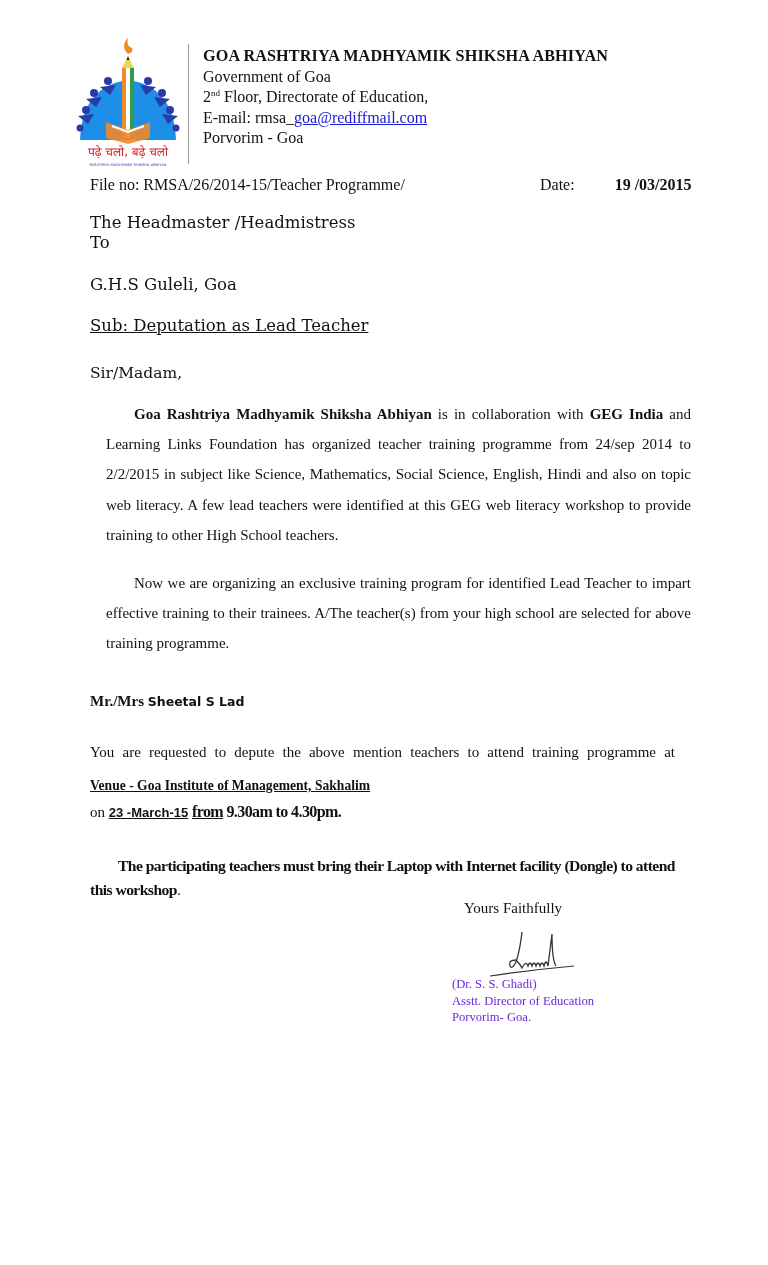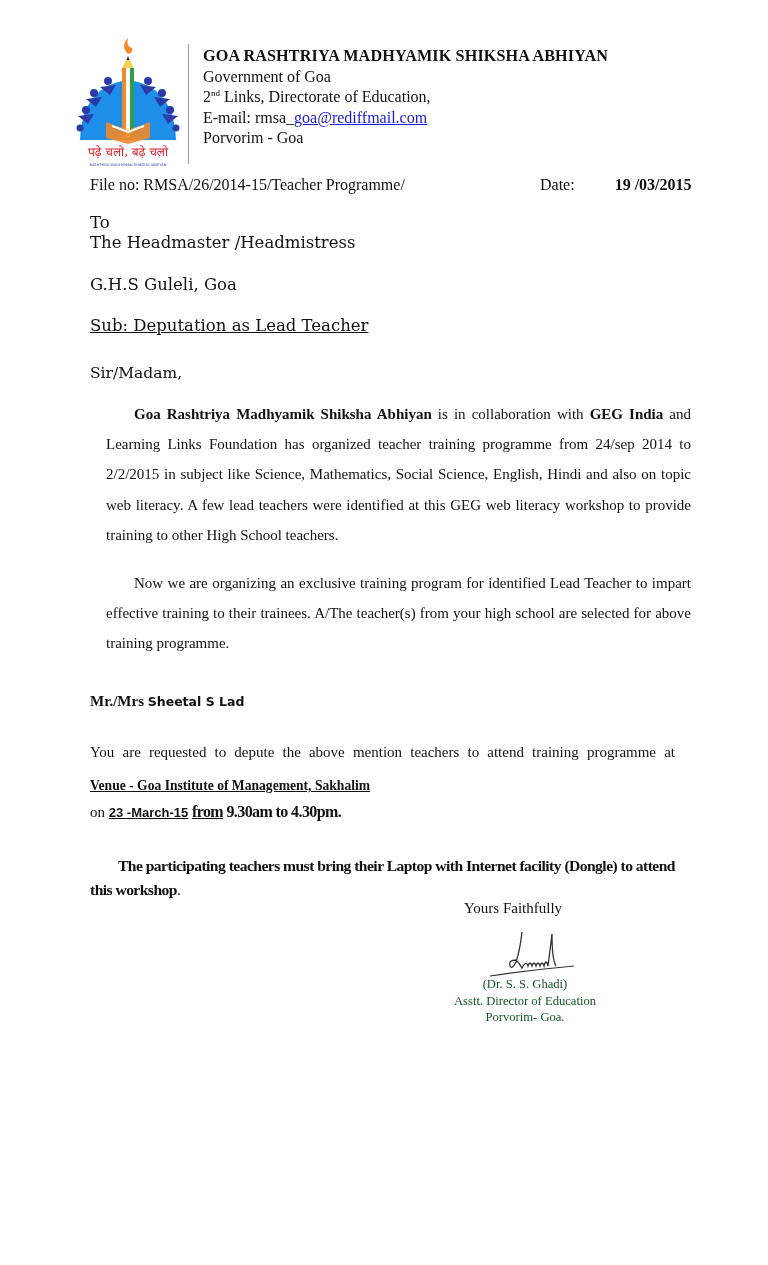--- a/index.html
+++ b/index.html
@@ -40,21 +40,21 @@
     .on .dt { font-family: "Liberation Sans", sans-serif; font-size: 13px; font-weight: bold; text-decoration: underline; }
     .on .tm { font-weight: bold; font-size: 16px; letter-spacing: -0.6px; }
     .on .tm u { text-decoration: underline; }
 
     .note { left: 90px; top: 854px; width: 585px; font-size: 15.6px; font-weight: bold; line-height: 24px; letter-spacing: -0.55px; text-align: justify; text-align-last: left; }
     .note .indent { display: inline-block; width: 28px; }
     .note .plain { font-weight: normal; }
 
     .yours { left: 464px; top: 900px; font-size: 15px; }
     .sig { left: 470px; top: 930px; width: 120px; height: 48px; }
-    .sigblock { left: 452px; top: 976px; font-size: 12.6px; color: #14532d; text-align: center; width: 146px; line-height: 16.5px; }
+    .sigblock { left: 452px; top: 976px; font-size: 12.6px; color: #6d28d9; width: 146px; line-height: 16.5px; }
   </style>
 </head>
 <body>
 
 <div class="abs logo">
   <svg width="112" height="132" viewBox="0 0 112 132">
 
     <path d="M8 102 Q10 48 56 42 Q102 48 104 102 Z" fill="#1e8fe8"></path>
 
     <g fill="#2a3aa8">
@@ -87,31 +87,31 @@
 
     <text x="56" y="118" text-anchor="middle" font-size="12" fill="#d81e2a" font-family="DejaVu Sans, sans-serif">पढ़े चलो, बढ़े चलो</text>
     <text x="56" y="128" text-anchor="middle" font-size="3.6" fill="#2a3aa8" font-family="DejaVu Sans, sans-serif">RASHTRIYA MADHYAMIK SHIKSHA ABHIYAN</text>
   </svg>
 </div>
 <div class="abs vline"></div>
 
 <div class="abs hdr serif">
   <div class="org">GOA RASHTRIYA MADHYAMIK SHIKSHA ABHIYAN</div>
   <div>Government of Goa</div>
-  <div><span>2</span><sup>nd</sup><span> Links, Directorate of Education,</span></div>
+  <div><span>2</span><sup>nd</sup><span> Floor, Directorate of Education,</span></div>
   <div><span>E-mail: rmsa_</span><span class="link">goa@rediffmail.com</span></div>
   <div>Porvorim - Goa</div>
 </div>
 
 <div class="abs fileno serif">File no: RMSA/26/2014-15/Teacher Programme/</div>
 <div class="abs date serif"><span>Date:  </span><b>19 /03/2015</b></div>
 
 <div class="abs to dv">
+  <div>The Headmaster /Headmistress</div>
   <div>To</div>
-  <div>The Headmaster /Headmistress</div>
 </div>
 <div class="abs school dv">G.H.S Guleli, Goa</div>
 <div class="abs subject dv">Sub: Deputation as Lead Teacher</div>
 <div class="abs salute dv">Sir/Madam,</div>
 
 <div class="abs para p1 serif"><span class="indent"></span><b>Goa Rashtriya Madhyamik Shiksha Abhiyan</b><span> is in collaboration with </span><b>GEG India</b><span> and Learning Links Foundation has organized teacher training programme from 24/sep 2014 to 2/2/2015 in subject like Science, Mathematics, Social Science, English, Hindi and also on topic web literacy. A few lead teachers were identified at this GEG web literacy workshop to provide training to other High School teachers.</span></div>
 
 <div class="abs para p2 serif"><span class="indent"></span><span>Now we are organizing an exclusive training program for identified Lead Teacher to impart effective training to their trainees. A/The teacher(s) from your high school are selected for above training programme.</span></div>
 
 <div class="abs name serif"><b>Mr./Mrs </b><span class="nm">Sheetal S Lad</span></div>

